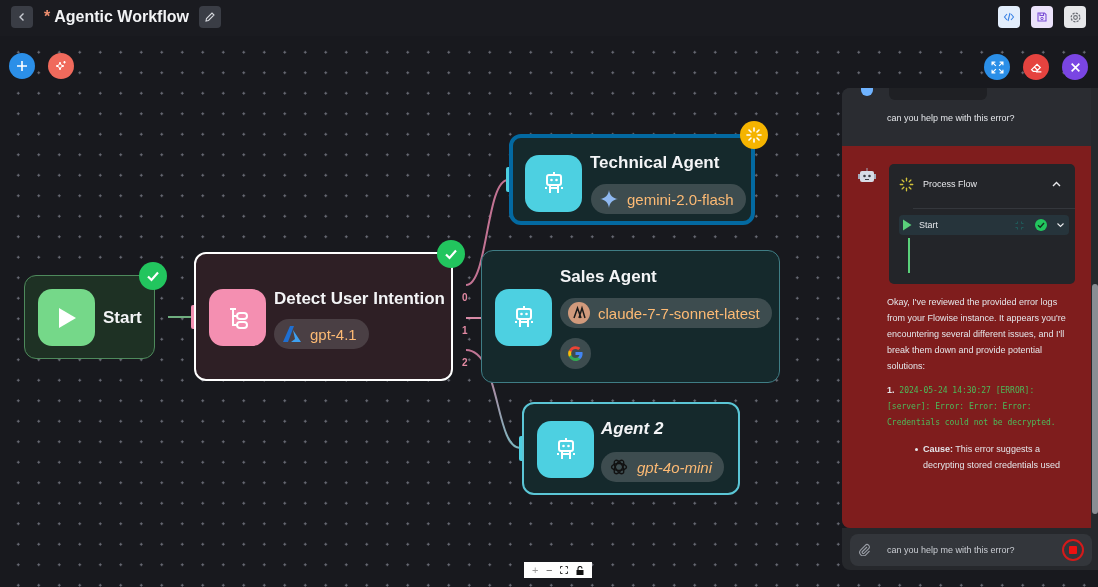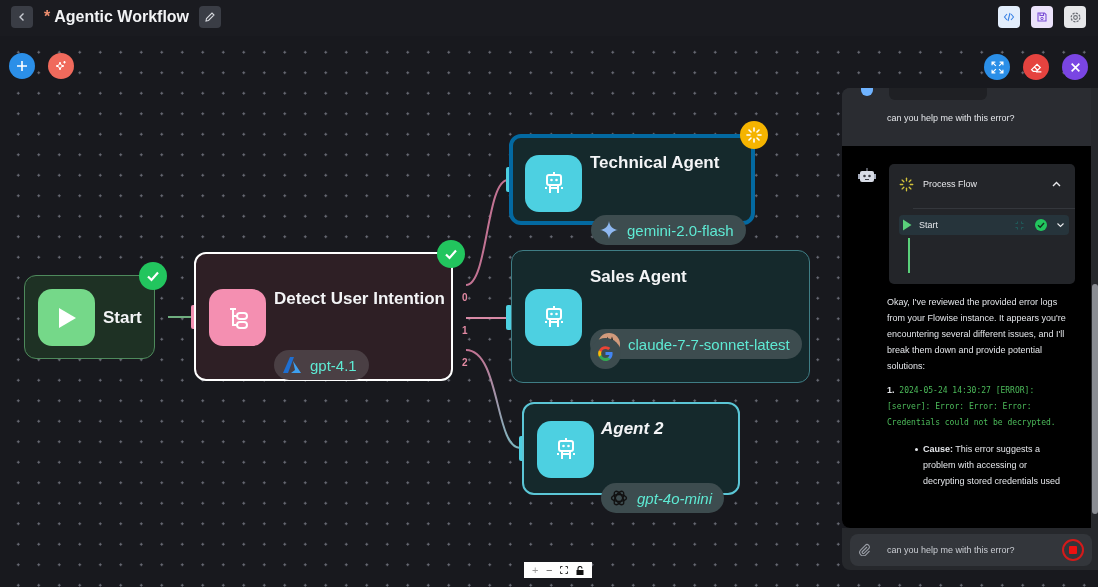--- a/index.html
+++ b/index.html
@@ -44,36 +44,36 @@
     display: flex; align-items: center; justify-content: center;
   }
   
   .node { position: absolute; border-radius: 12px; }
   .node-icon {
     position: absolute; border-radius: 14px; display: flex; align-items: center; justify-content: center;
   }
   .node-title { position: absolute; font-weight: bold; font-size: 17px; color: #f3f4f6; white-space: nowrap; }
   .pill {
     position: absolute; height: 30px; border-radius: 15px; background: #4a4d52;
-    display: flex; align-items: center; padding: 0 12px 0 8px; gap: 8px; font-size: 15px; color: #5eead4; white-space: nowrap; margin-top: 31px;
+    display: flex; align-items: center; padding: 0 12px 0 8px; gap: 8px; font-size: 15px; color: #fdba74; white-space: nowrap;
   }
   .pill.teal { background: #3d4c4f; }
   .badge {
     position: absolute; width: 28px; height: 28px; border-radius: 50%;
     display: flex; align-items: center; justify-content: center;
   }
   .handle { position: absolute; border-radius: 2px; }
   .edge-label { position: absolute; font-size: 10px; color: #e38aa3; font-weight: bold; }
   
   .chat {
     position: absolute; left: 842px; top: 88px; width: 256px; height: 440px;
     background: #2a2c31; border-radius: 8px 0 0 8px; overflow: hidden;
   }
   .chat-user { position: absolute; left: 0; top: 0; width: 250px; height: 58px; background: #2a2c31; }
-  .chat-bot { position: absolute; left: 0; top: 58px; width: 250px; height: 382px; background: #000000; }
+  .chat-bot { position: absolute; left: 0; top: 58px; width: 250px; height: 382px; background: #7f1d1d; }
   .chat-text { position: absolute; font-size: 9px; color: #e4e6ea; line-height: 16px; }
   .process {
     position: absolute; left: 47px; top: 18px; width: 186px; height: 120px; background: #232529; border-radius: 5px;
   }
   .scrollbar { position: absolute; left: 1091px; top: 88px; width: 7px; height: 440px; background: #26282c; }
   .scroll-thumb { position: absolute; left: 1092px; top: 284px; width: 6px; height: 230px; background: #8a8d93; border-radius: 3px; }
   .input-box {
     position: absolute; left: 850px; top: 534px; width: 242px; height: 32px; background: #33363b; border-radius: 8px;
   }
   .zoom-ctrl {
@@ -229,21 +229,21 @@
         <path d="M13 9 H16"></path>
         <path d="M4 4 L6 6"></path>
         <path d="M12 12 L14 14"></path>
         <path d="M14 4 L12 6"></path>
         <path d="M6 12 L4 14"></path>
       </g>
     </svg>
 </div>
 
 <div class="handle" style="left:506px; top:305px; width:6px; height:25px; background:#4dd0e1;"></div>
-<div class="node" style="left:511px; top:250px; width:299px; height:133px; background:#15292c; border:1px solid #3f7d85;text-align:center;">
+<div class="node" style="left:481px; top:250px; width:299px; height:133px; background:#15292c; border:1px solid #3f7d85;text-align:center;">
   <div class="node-icon" style="left:13px; top:38px; width:57px; height:57px; background:#4dd0e1;">
     <svg width="24" height="26" viewBox="0 0 24 26">
         <rect x="5" y="4" width="14" height="10" rx="2" stroke="#fff" stroke-width="2" fill="none"></rect>
         <circle cx="9.5" cy="9" r="1.3" fill="#fff"></circle>
         <circle cx="14.5" cy="9" r="1.3" fill="#fff"></circle>
         <path d="M12 1 V4 M8 14 V22 M16 14 V22 M8 17 H16 M5 17 H3 M19 17 H21" stroke="#fff" stroke-width="2" fill="none"></path>
       </svg>
   </div>
   <span class="node-title" style="left:78px; top:16px;">Sales Agent</span>
   <div class="pill teal" style="left:78px; top:47px;">
@@ -367,21 +367,20 @@
         <span>[server]: Error: Error: Error:</span><br>
         <span>Credentials could not be decrypted.</span>
       </div>
       <div style="height:10px;"></div>
       <div style="position:relative; padding-left:36px;">
         <span style="position:absolute; left:28px; top:7px; width:3px; height:3px; border-radius:50%; background:#e4e6ea;"></span>
         <div class="chat-text" style="position:static;">
           <b>Cause:</b>
           <span>This error suggests a</span>
         </div>
-        <div class="chat-text" style="position:static;">problem with accessing or</div>
         <div class="chat-text" style="position:static;">decrypting stored credentials used</div>
       </div>
     </div>
   </div>
 </div>
 
 <div class="scrollbar"></div>
 <div class="scroll-thumb"></div>
 <div style="position:absolute; left:842px; top:528px; width:256px; height:42px; background:#26282c; border-radius:0 0 0 8px;"></div>
 

